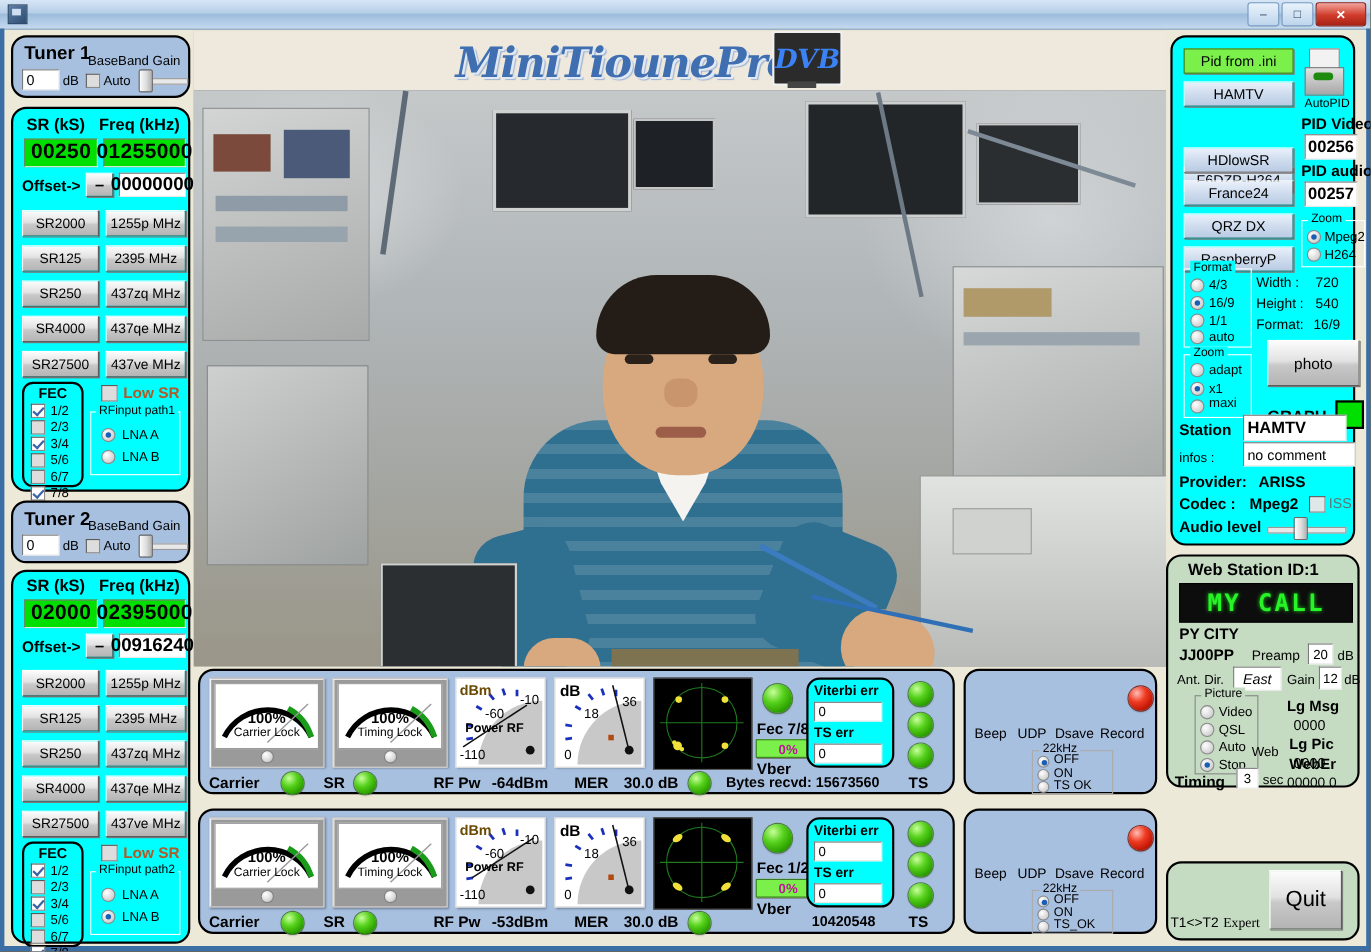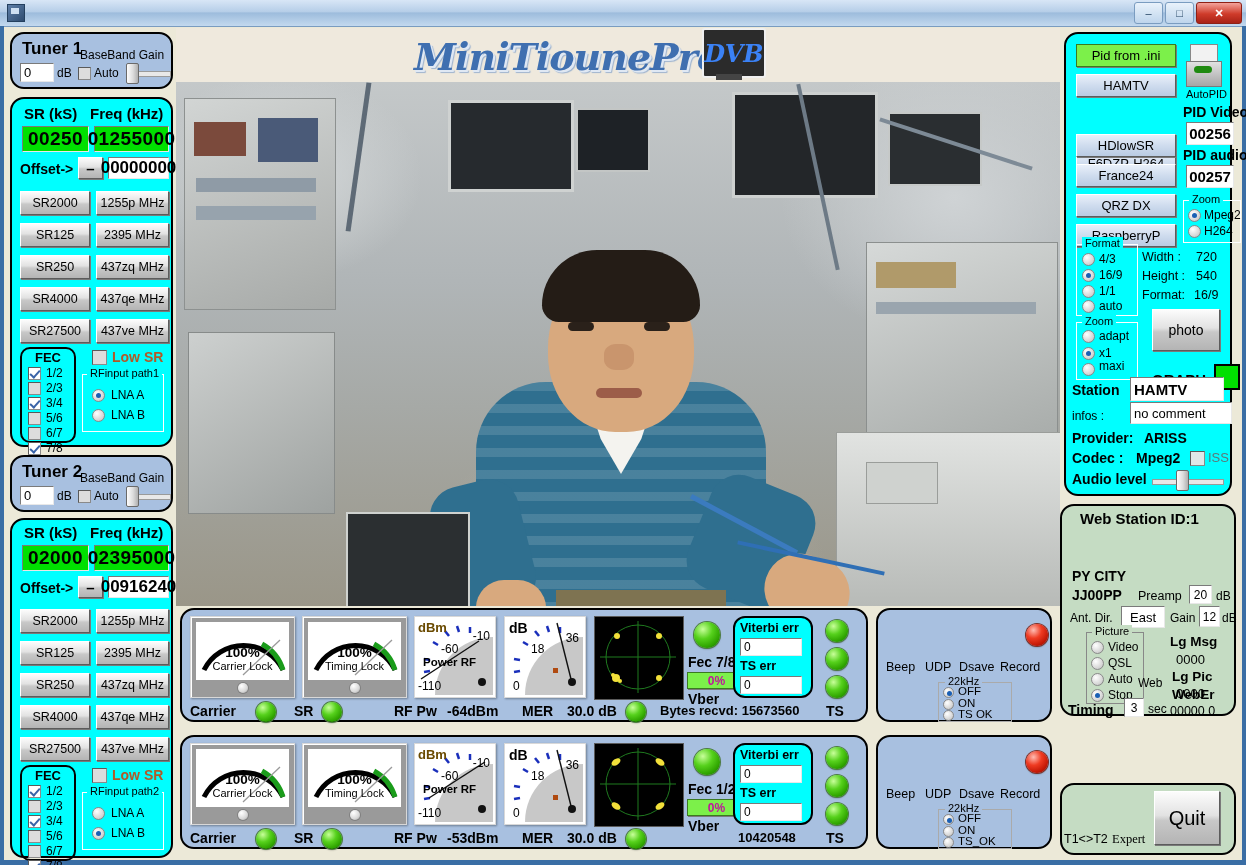--- a/index.html
+++ b/index.html
@@ -341,21 +341,21 @@
     <div class="gbox" style="left:10px;top:288px;width:62px;height:58px;">
       <div class="gcap" style="left:5px;top:-8px;background:#00ffff;font-size:11px;">Zoom</div>
       <div class="rd" style="left:5px;top:7px;"></div>
       <div class="lab" style="left:22px;top:6px;font-size:12px;">adapt</div>
       <div class="rd on" style="left:5px;top:24px;"></div>
       <div class="lab" style="left:22px;top:23px;font-size:12px;">x1</div>
       <div class="rd" style="left:5px;top:40px;"></div>
       <div class="lab" style="left:22px;top:36px;font-size:12px;">maxi</div>
     </div>
 
-    <div class="btn3d" style="position:absolute;left:86px;top:275px;width:68px;height:42px;font-size:14px;">photo</div>
+    <div class="btn3d" style="position:absolute;left:86px;top:275px;width:84px;height:42px;font-size:14px;">photo</div>
     <div class="lab labb" style="left:86px;top:337px;font-size:15px;">GRAPH</div>
     <div style="position:absolute;left:148px;top:330px;width:26px;height:26px;background:#00e000;border:2px solid #000;box-sizing:border-box;"></div>
 
     <div class="lab labb" style="left:6px;top:348px;font-size:14px;">Station</div>
     <div class="fld" style="position:absolute;left:64px;top:343px;width:94px;height:24px;font-weight:bold;font-size:15px;">HAMTV</div>
     <div class="lab" style="left:6px;top:375px;font-size:12px;">infos :</div>
     <div class="fld" style="position:absolute;left:64px;top:368px;width:102px;height:22px;font-size:13px;">no comment</div>
 
     <div class="lab labb" style="left:6px;top:396px;font-size:14px;">Provider:</div>
     <div class="lab labb" style="left:78px;top:396px;font-size:14px;">ARISS</div>
@@ -364,28 +364,29 @@
     <div class="ck" style="left:124px;top:417px;width:15px;height:15px;background:#dfe8e8;"></div>
     <div class="lab" style="left:142px;top:416px;font-size:13px;color:#5a7a7a;">ISS</div>
 
     <div class="lab labb" style="left:6px;top:437px;font-size:14px;">Audio level</div>
     <div class="slide" style="left:86px;top:445px;width:70px;"></div>
     <div class="knob" style="left:110px;top:436px;"></div>
   </div>
 
   <div class="grp rr green" style="left:1060px;top:504px;width:176px;height:212px;">
     <div class="lab labb" style="left:18px;top:4px;font-size:15px;">Web Station ID:1</div>
+    <div class="seg" style="left:10px;top:24px;width:156px;height:34px;font-size:22px;">MY CALL</div>
     <div class="lab labb" style="left:10px;top:62px;font-size:14px;">PY CITY</div>
     <div class="lab labb" style="left:10px;top:81px;font-size:14px;">JJ00PP</div>
     <div class="lab" style="left:76px;top:83px;font-size:12.5px;">Preamp</div>
     <div class="fld" style="position:absolute;left:127px;top:79px;width:23px;height:19px;font-size:12px;justify-content:center;padding-left:0;">20</div>
     <div class="lab" style="left:154px;top:83px;font-size:12px;">dB</div>
 
     <div class="lab" style="left:8px;top:105px;font-size:12px;">Ant. Dir.</div>
-    <div class="fld" style="position:absolute;left:59px;top:100px;width:44px;height:22px;font-size:13px;justify-content:center;padding-left:0;">East</div>
+    <div class="fld" style="position:absolute;left:59px;top:100px;width:44px;height:22px;font-size:13px;justify-content:center;padding-left:0;font-style:italic;">East</div>
     <div class="lab" style="left:108px;top:105px;font-size:12px;">Gain</div>
     <div class="fld" style="position:absolute;left:137px;top:100px;width:21px;height:21px;font-size:12px;justify-content:center;padding-left:0;">12</div>
     <div class="lab" style="left:160px;top:105px;font-size:12px;">dB</div>
 
     <div class="gbox dk" style="left:24px;top:126px;width:58px;height:72px;">
       <div class="gcap" style="left:5px;top:-8px;background:#c5dcc3;font-size:11px;">Picture</div>
       <div class="rd" style="left:4px;top:8px;"></div>
       <div class="lab" style="left:21px;top:7px;font-size:12px;">Video</div>
       <div class="rd" style="left:4px;top:24px;"></div>
       <div class="lab" style="left:21px;top:23px;font-size:12px;">QSL</div>

